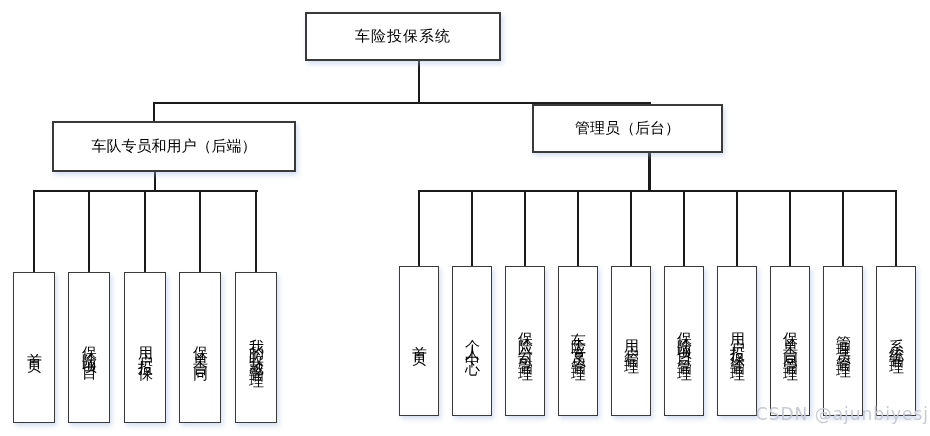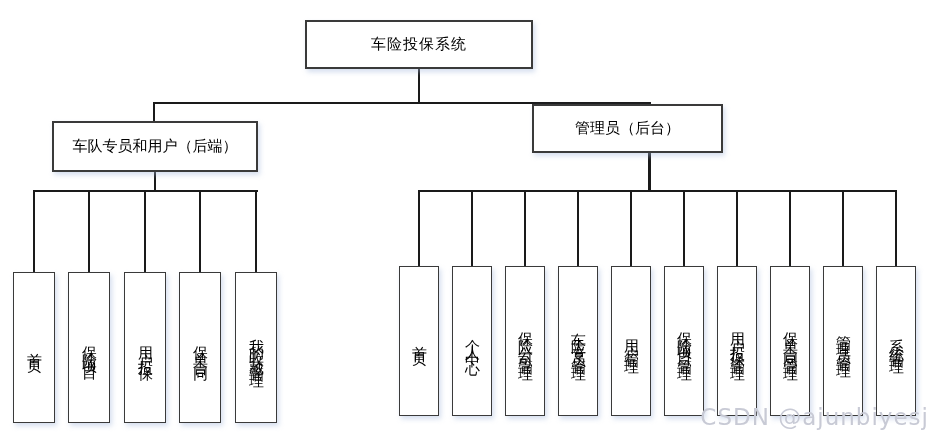--- a/index.html
+++ b/index.html
@@ -14,34 +14,34 @@
     overflow:hidden;color:var(--text);
   }
   .box{
     position:absolute;background:var(--box_fill);
     border:2px solid var(--box_border);
     display:flex;align-items:center;justify-content:center;
     font-size:15px;color:var(--text);
     box-shadow:2px 3px 5px rgba(165,185,220,0.45);
     white-space:nowrap;
   }
-  .root-box{left:305px;top:20px;width:228px;height:49px;letter-spacing:1px;}
-  .branch-left{left:52px;top:121px;width:206px;height:51px;}
+  .root-box{left:305px;top:12px;width:196px;height:49px;letter-spacing:1px;}
+  .branch-left{left:52px;top:121px;width:244px;height:51px;}
   .branch-right{left:532px;top:104px;width:191px;height:49px;}
   .leaf{border-width:1.5px;}
   .leaf-l{top:272px;width:42px;height:151px;}
   .leaf-r{top:266px;width:40px;height:150px;}
   .vtext{
     writing-mode:vertical-rl;text-orientation:upright;
     letter-spacing:7px;font-size:15px;line-height:1;
   }
   .line{position:absolute;background:var(--line);}
   .watermark{
     position:absolute;top:404px;right:1px;
-    font-size:23px;color:var(--watermark);letter-spacing:1px;
+    font-size:17px;color:var(--watermark);letter-spacing:1px;
     pointer-events:none;
   }
 </style>
 </head>
 <body>
 
 <div class="canvas">
 
   <div class="line" style="left:418px;top:61px;width:2px;height:43px;"></div>
   <div class="line" style="left:154px;top:102px;width:497px;height:2px;"></div>

